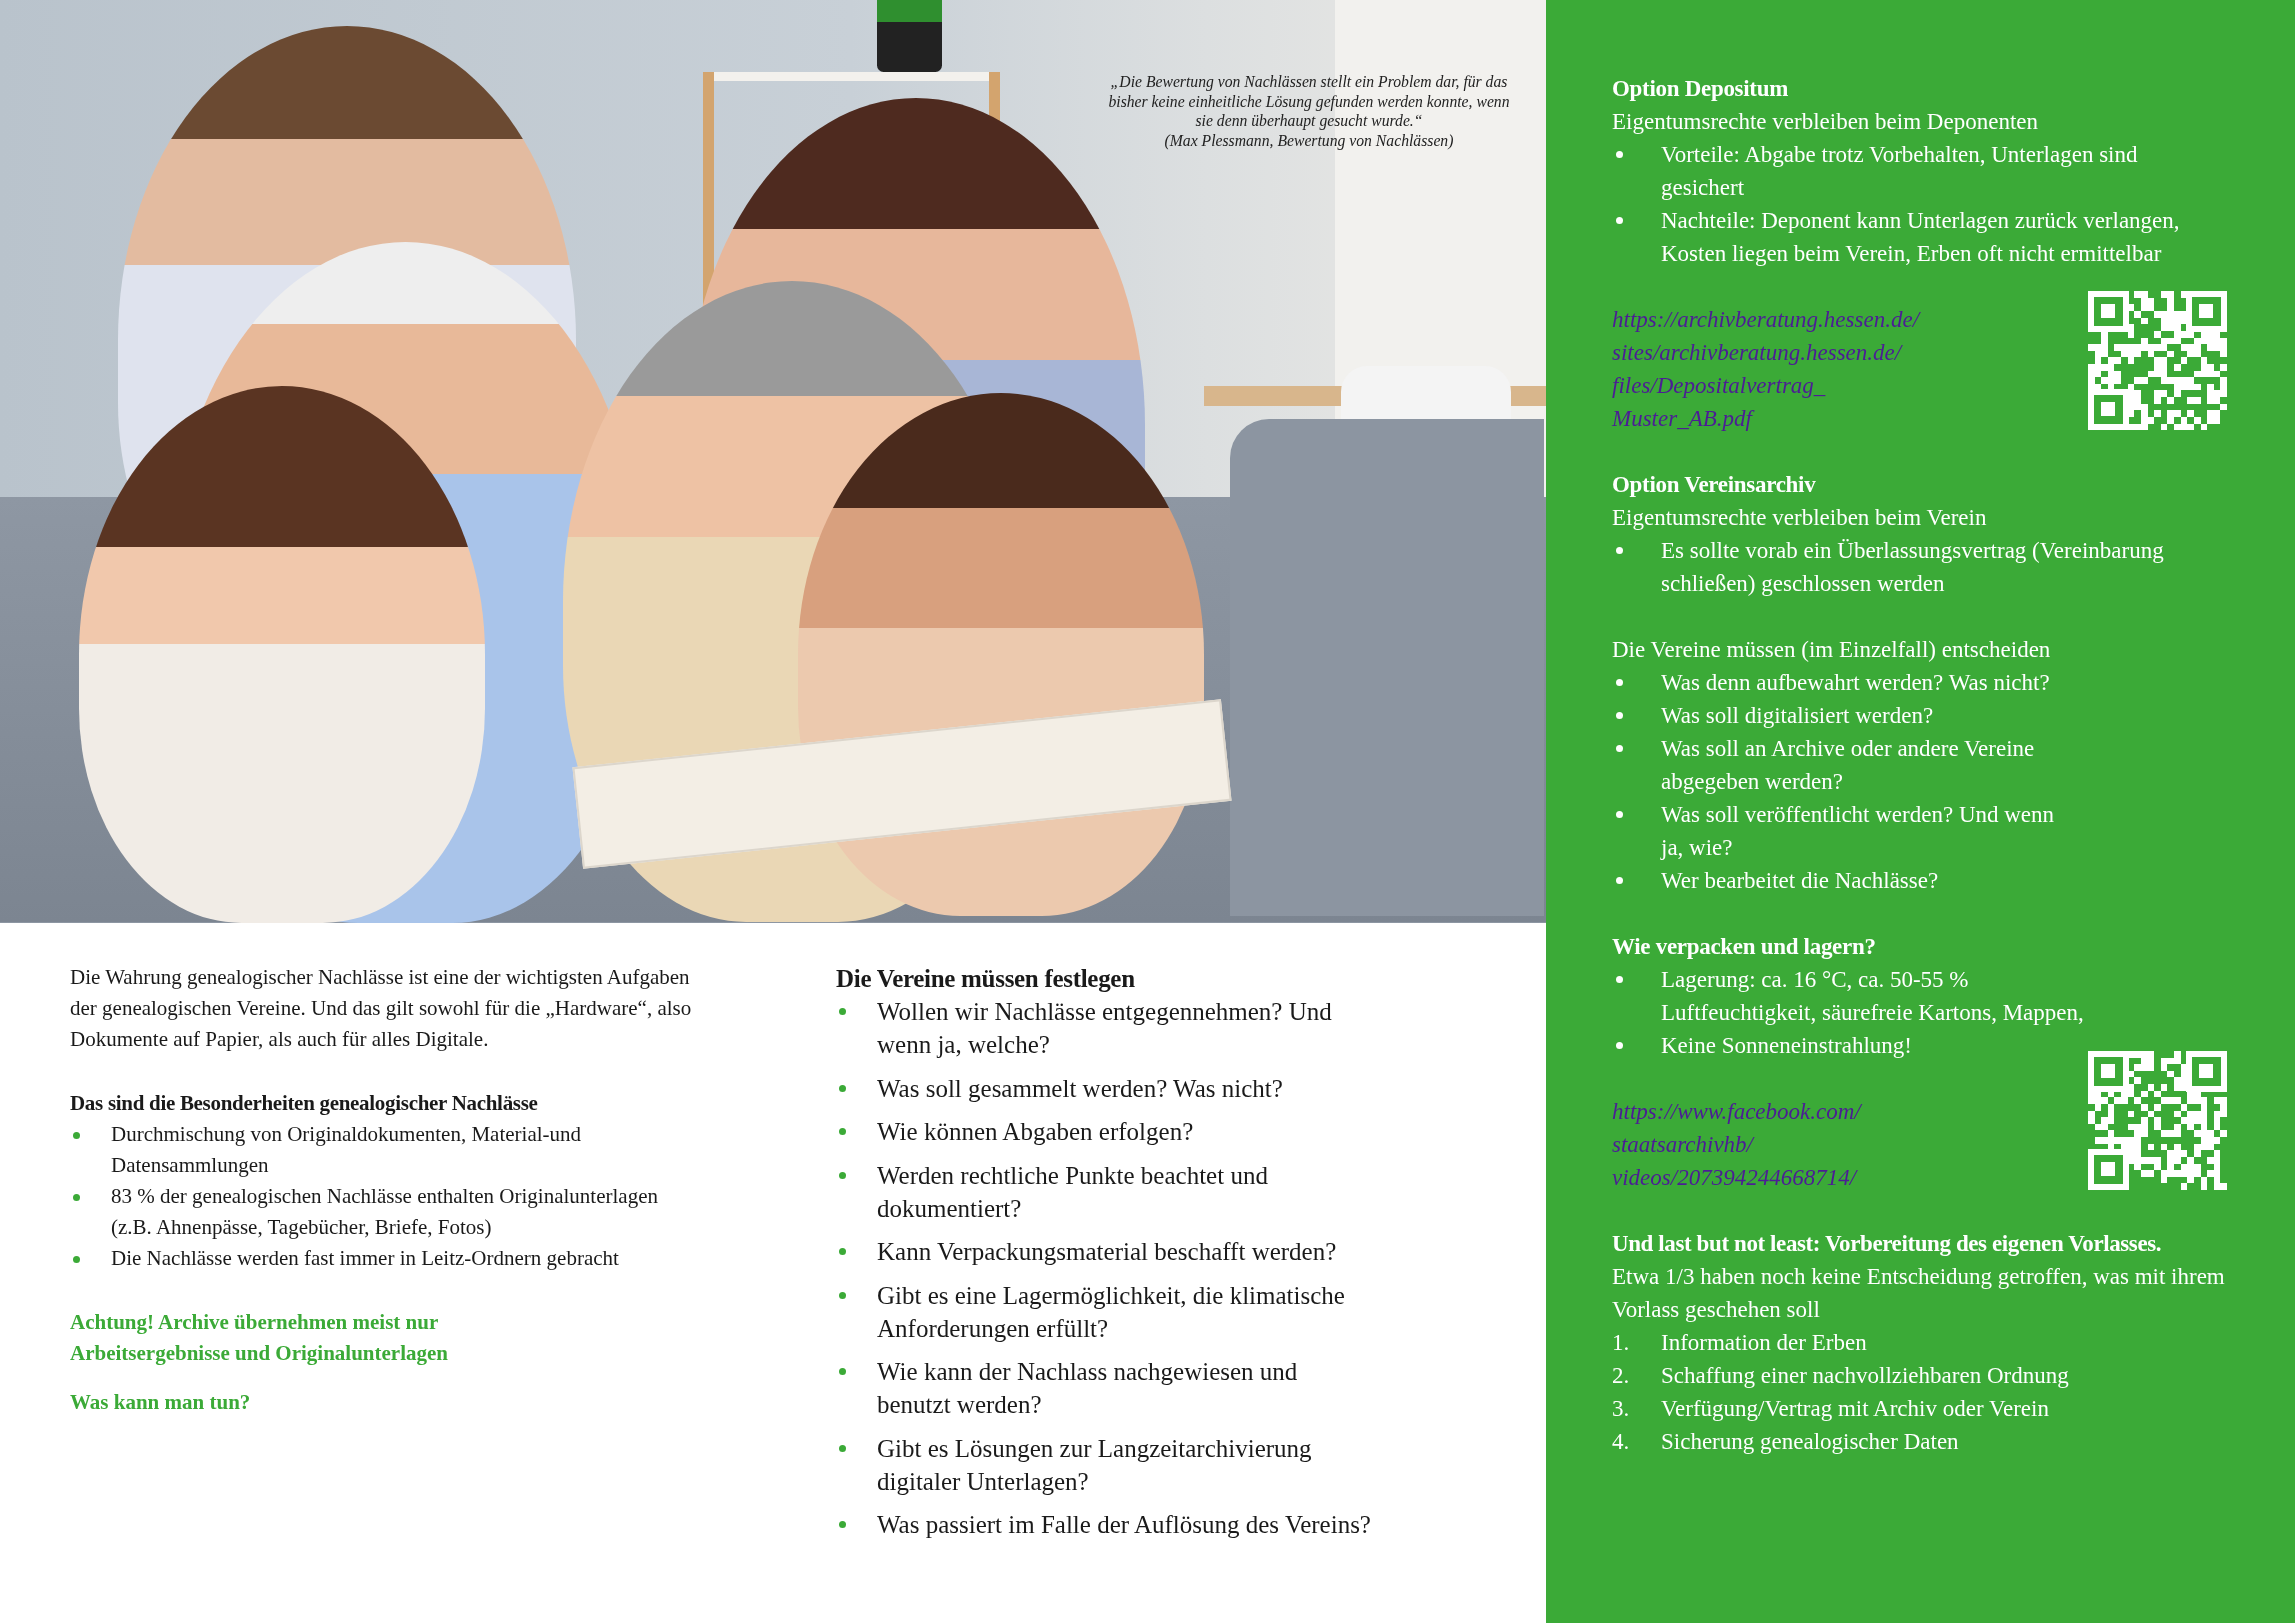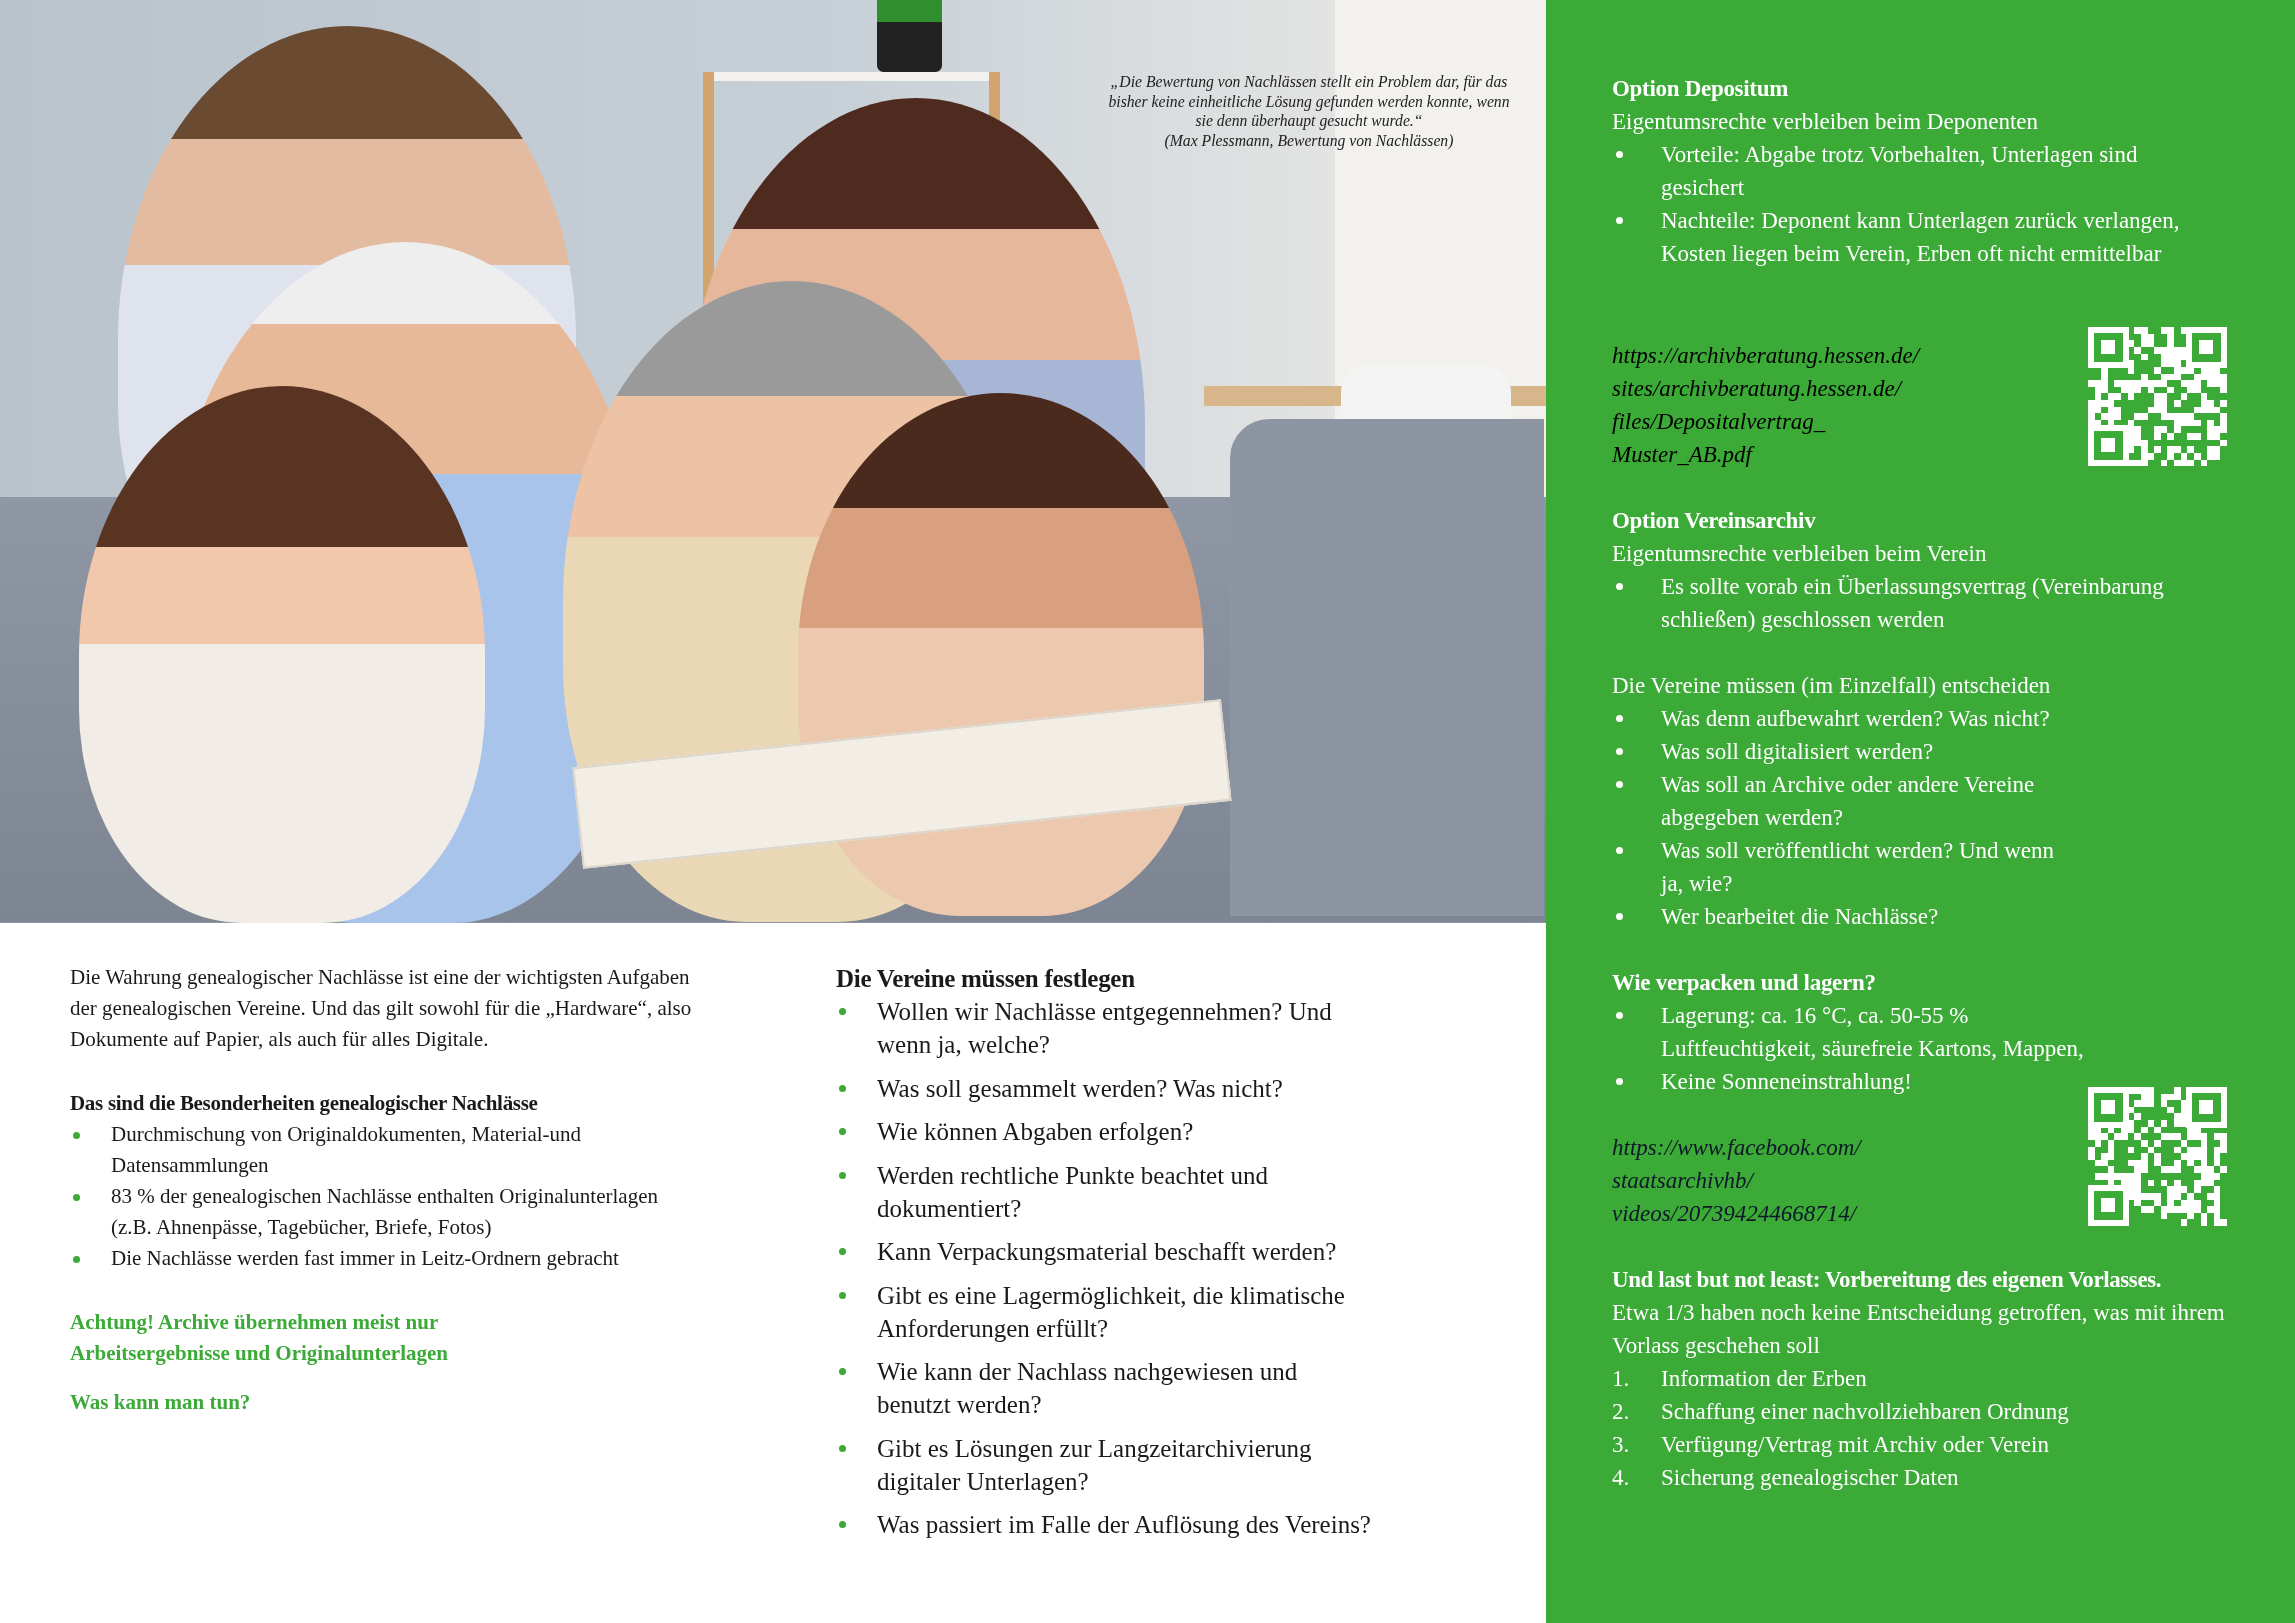--- a/index.html
+++ b/index.html
@@ -148,21 +148,21 @@
   <div class="panel-inner">
 
     <p class="bold">Option Depositum</p>
     <p>Eigentumsrechte verbleiben beim Deponenten</p>
     <ul style="width:576px;">
       <li><span class="dot"></span><span>Vorteile: Abgabe trotz Vorbehalten, Unterlagen sind gesichert</span></li>
       <li><span class="dot"></span><span>Nachteile: Deponent kann Unterlagen zurück verlangen, Kosten liegen beim Verein, Erben oft nicht ermittelbar</span></li>
     </ul>
     <div style="height:33px"></div>
     <div class="link-block">
-      <a class="link" style="color:#000000;text-decoration:none;display:block;margin-top:36px;">
+      <a class="link" style="color:#4c1d95;text-decoration:none;display:block;">
         <span style="display:block">https://archivberatung.hessen.de/</span>
         <span style="display:block">sites/archivberatung.hessen.de/</span>
         <span style="display:block">files/Depositalvertrag_</span>
         <span style="display:block">Muster_AB.pdf</span>
       </a>
       <div class="qr qr-a" style="left:476px; top:-11.8px;">
           <span></span>
           <span></span>
           <span class="b"></span>
           <span class="b"></span>
@@ -627,21 +627,21 @@
     </ul>
     <div style="height:33px"></div>
 
     <p class="bold">Wie verpacken und lagern?</p>
     <ul style="width:510px;">
       <li><span class="dot"></span><span>Lagerung: ca. 16 °C, ca. 50-55 % Luftfeuchtigkeit, säurefreie Kartons, Mappen,</span></li>
       <li><span class="dot"></span><span>Keine Sonneneinstrahlung!</span></li>
     </ul>
     <div style="height:33px"></div>
     <div class="link-block">
-      <a class="link" style="color:#0f172a;text-decoration:none;display:block;">
+      <a class="link" style="color:#4c1d95;text-decoration:none;display:block;">
         <span style="display:block">https://www.facebook.com/</span>
         <span style="display:block">staatsarchivhb/</span>
         <span style="display:block">videos/207394244668714/</span>
       </a>
       <div class="qr qr-b" style="left:476px; top:-44px;">
           <span></span>
           <span></span>
           <span></span>
           <span></span>
           <span></span>

